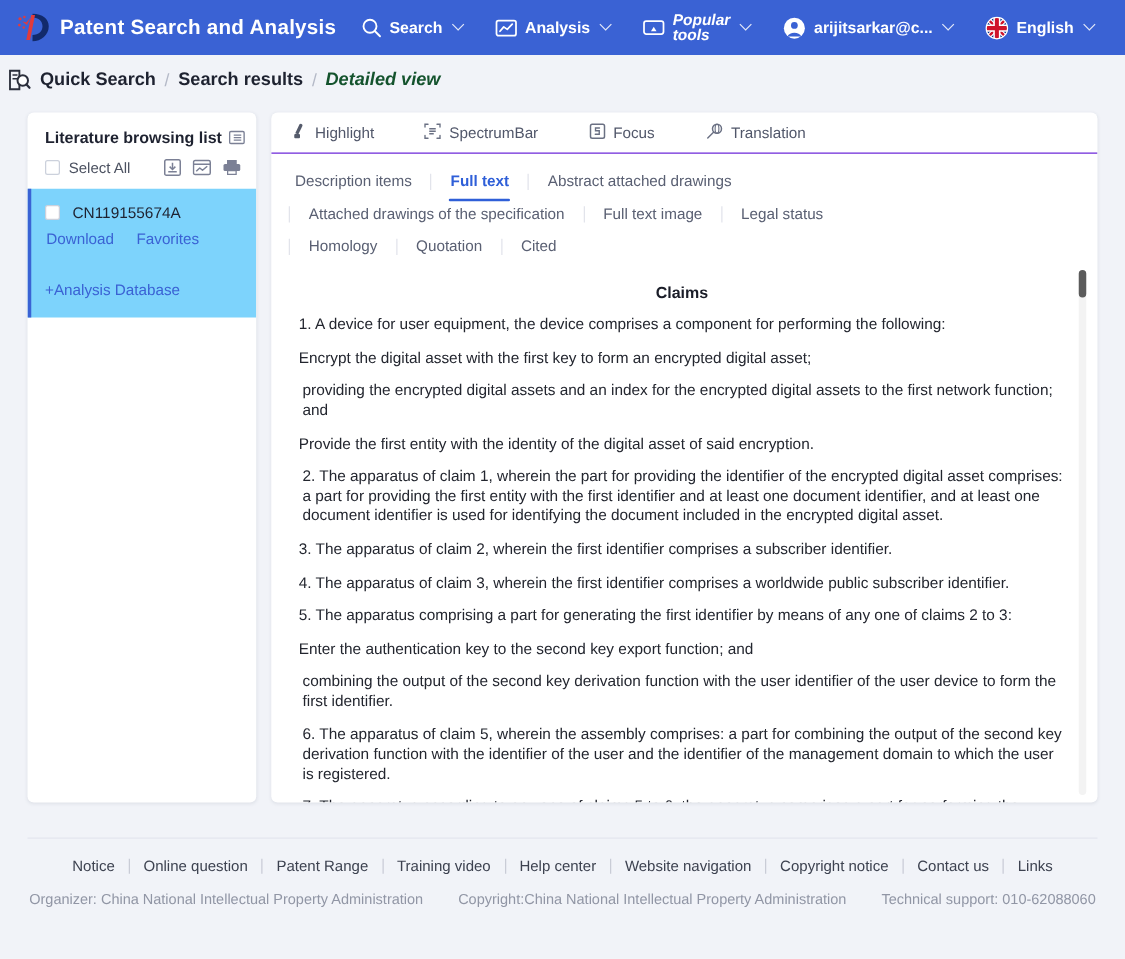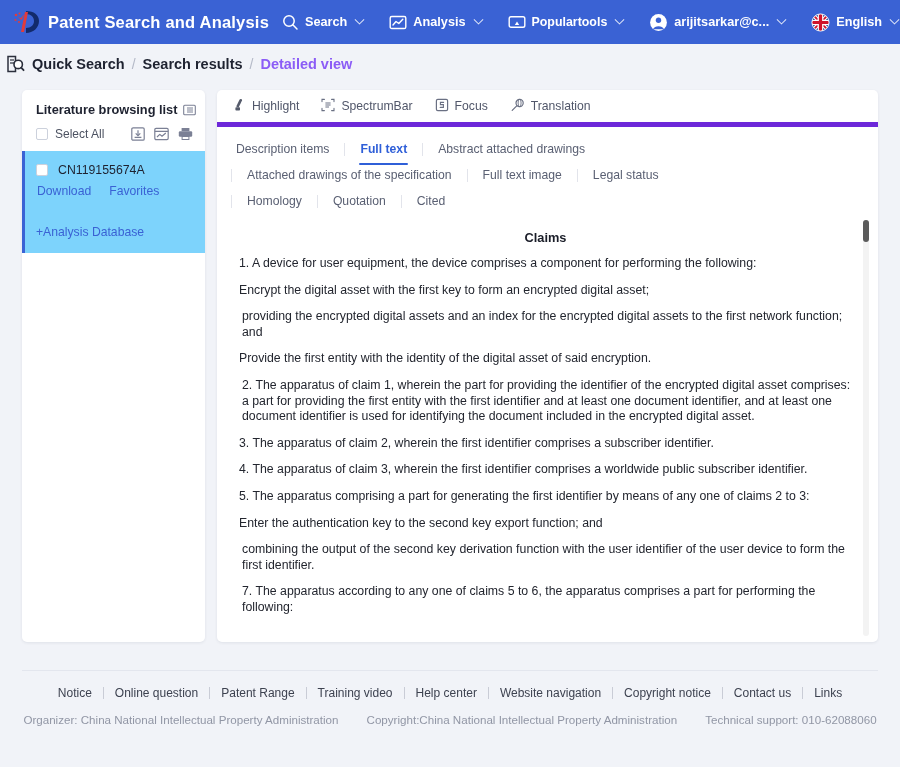--- a/index.html
+++ b/index.html
@@ -45,23 +45,24 @@
     gap: 6px;
     padding: 0 13px;
     height: 54px;
     font-size: 12.7px;
     font-weight: bold;
     color: #ffffff;
     cursor: pointer;
     white-space: nowrap;
   }
   .nav-item .label2 {
-    display: flex; 
+    display: flex; flex-direction: column;
     line-height: 12.5px;
     font-size: 12.4px;
+    font-style: italic;
   }
   .caret {
     display: inline-block;
     width: 7px; height: 7px;
     border-right: 1.4px solid rgba(255,255,255,.85);
     border-bottom: 1.4px solid rgba(255,255,255,.85);
     transform: rotate(45deg) translate(-2px,-2px);
     margin-left: 3px;
     flex: 0 0 auto;
   }
@@ -75,21 +76,21 @@
     padding-left: 6px;
     gap: 7px;
     background: #f1f3f8;
   }
   .crumb {
     font-size: 14.5px;
     font-weight: bold;
     color: #1e2230;
     cursor: pointer;
   }
-  .crumb.muted { color: #8b5cf6; }
+  .crumb.muted { color: #14532d; font-style: italic; }
   .crumb-sep { color: #b4b9c7; font-size: 14px; font-weight: normal; }
 
   
   .body-area {
     display: flex;
     padding: 6px 22px 0 22px;
     gap: 12px;
     height: 560px;
   }
 
@@ -171,24 +172,24 @@
     border-radius: 5px;
     box-shadow: 0 1px 3px rgba(40,50,80,.09);
     height: 552px;
     display: flex;
     flex-direction: column;
     overflow: hidden;
   }
   .util-bar {
     display: flex;
     align-items: center;
-    gap: 22px;
+    gap: 40px;
     padding: 0 0 0 15px;
     height: 37px;
-    border-bottom: 5px solid #6d28d9;
+    border-bottom: 1px solid #6d28d9;
   }
   .util {
     display: flex;
     align-items: center;
     gap: 6px;
     font-size: 12.2px;
     color: #51576a;
     cursor: pointer;
     white-space: nowrap;
   }
@@ -547,20 +548,21 @@
       <p class="para">1. A device for user equipment, the device comprises a component for performing the following:</p>
       <p class="para">Encrypt the digital asset with the first key to form an encrypted digital asset;</p>
       <p class="para ind">providing the encrypted digital assets and an index for the encrypted digital assets to the first network function; and</p>
       <p class="para">Provide the first entity with the identity of the digital asset of said encryption.</p>
       <p class="para ind">2. The apparatus of claim 1, wherein the part for providing the identifier of the encrypted digital asset comprises: a part for providing the first entity with the first identifier and at least one document identifier, and at least one document identifier is used for identifying the document included in the encrypted digital asset.</p>
       <p class="para">3. The apparatus of claim 2, wherein the first identifier comprises a subscriber identifier.</p>
       <p class="para">4. The apparatus of claim 3, wherein the first identifier comprises a worldwide public subscriber identifier.</p>
       <p class="para">5. The apparatus comprising a part for generating the first identifier by means of any one of claims 2 to 3:</p>
       <p class="para">Enter the authentication key to the second key export function; and</p>
       <p class="para ind">combining the output of the second key derivation function with the user identifier of the user device to form the first identifier.</p>
+      <p class="para ind">6. The apparatus of claim 5, wherein the assembly comprises: a part for combining the output of the second key derivation function with the identifier of the user and the identifier of the management domain to which the user is registered.</p>
       <p class="para ind">7. The apparatus according to any one of claims 5 to 6, the apparatus comprises a part for performing the following:</p>
 
       <div class="vscroll">
         <div class="vthumb"></div>
       </div>
     </div>
 
   </div>
 </div>
 

